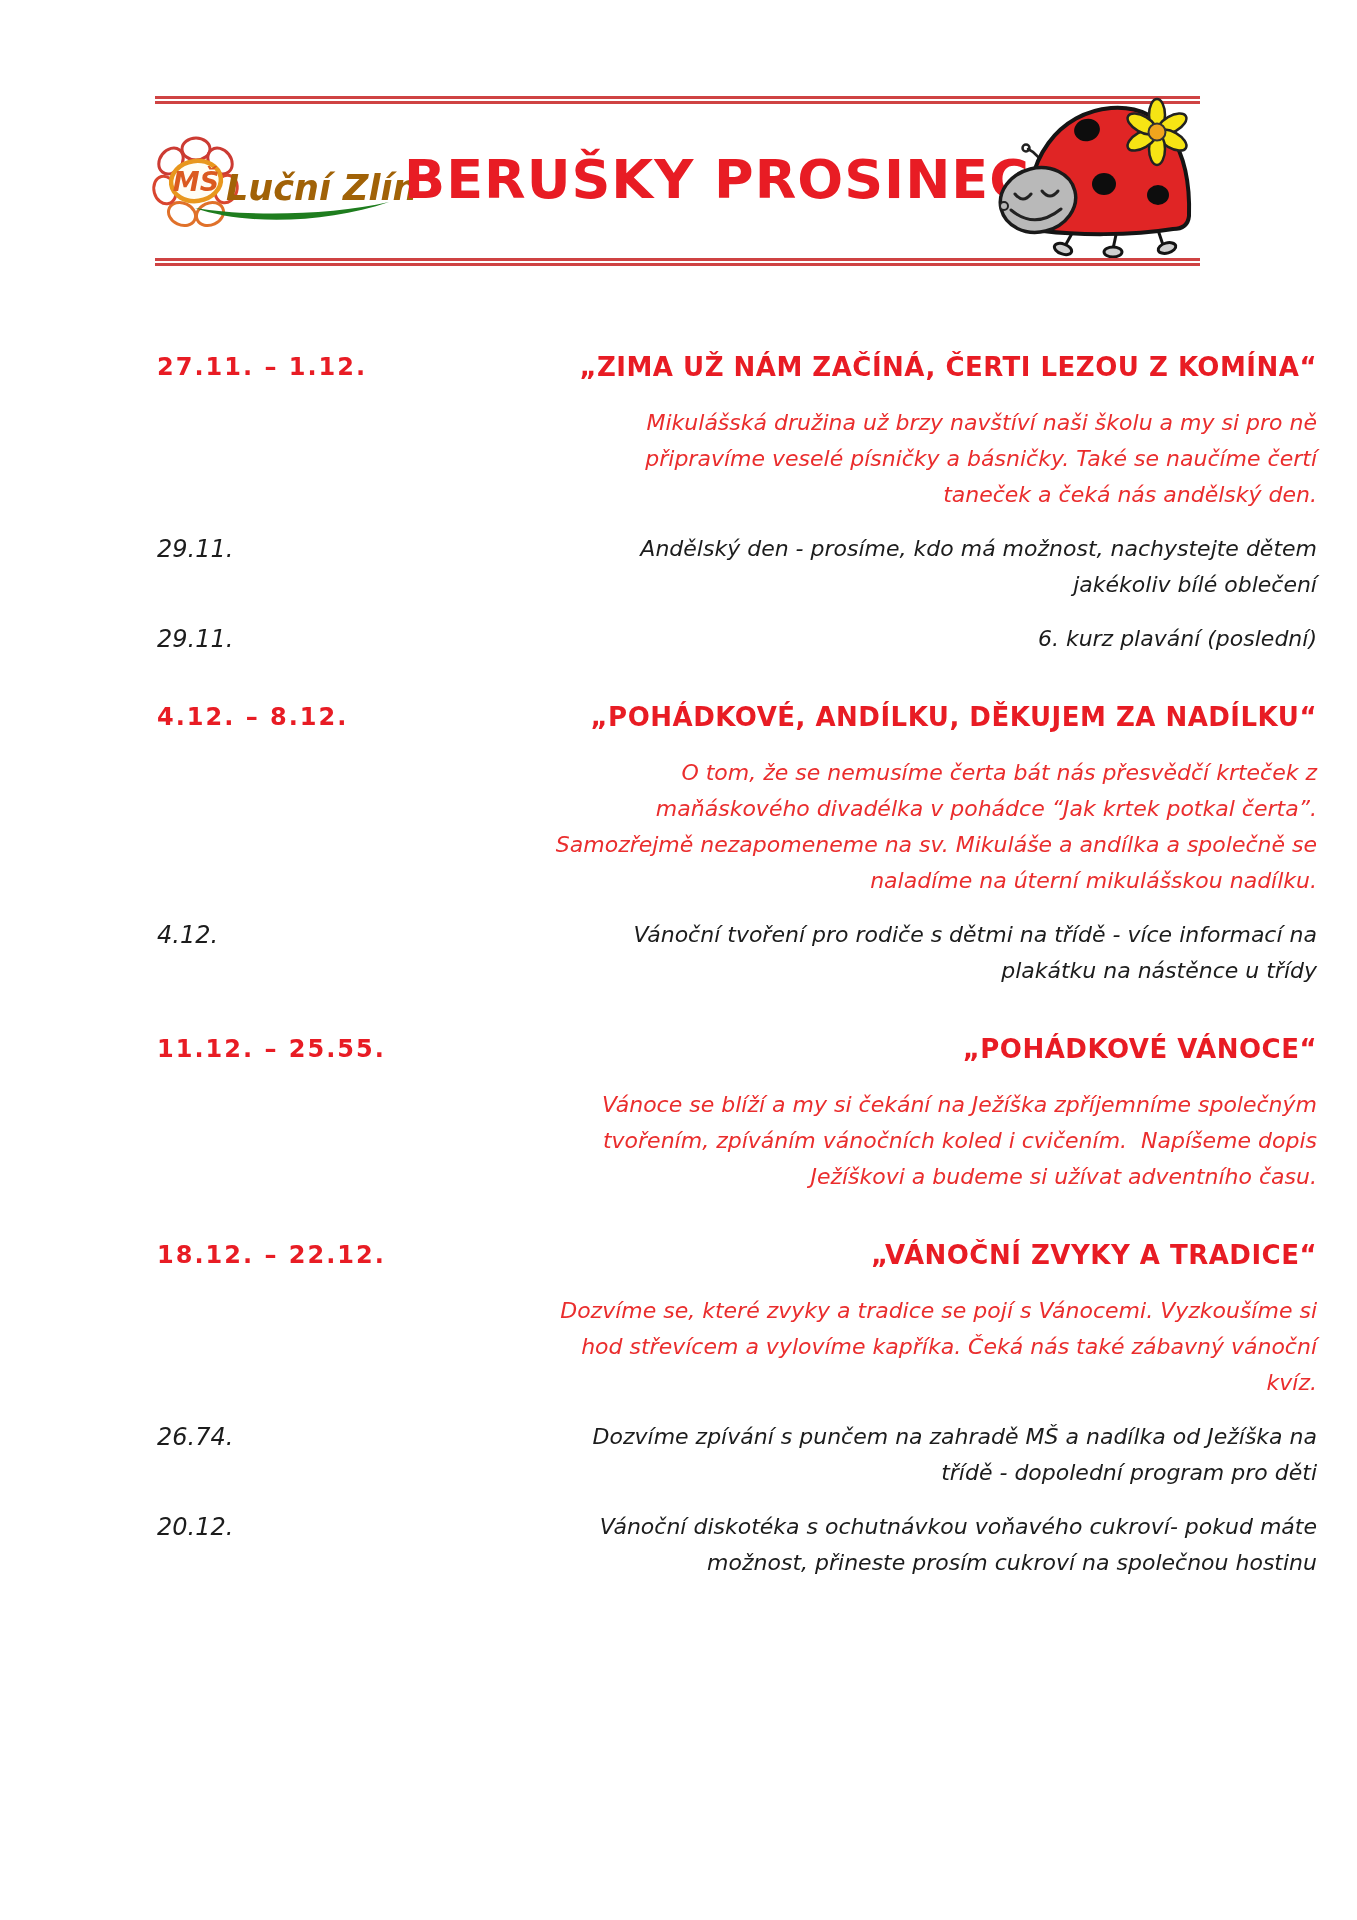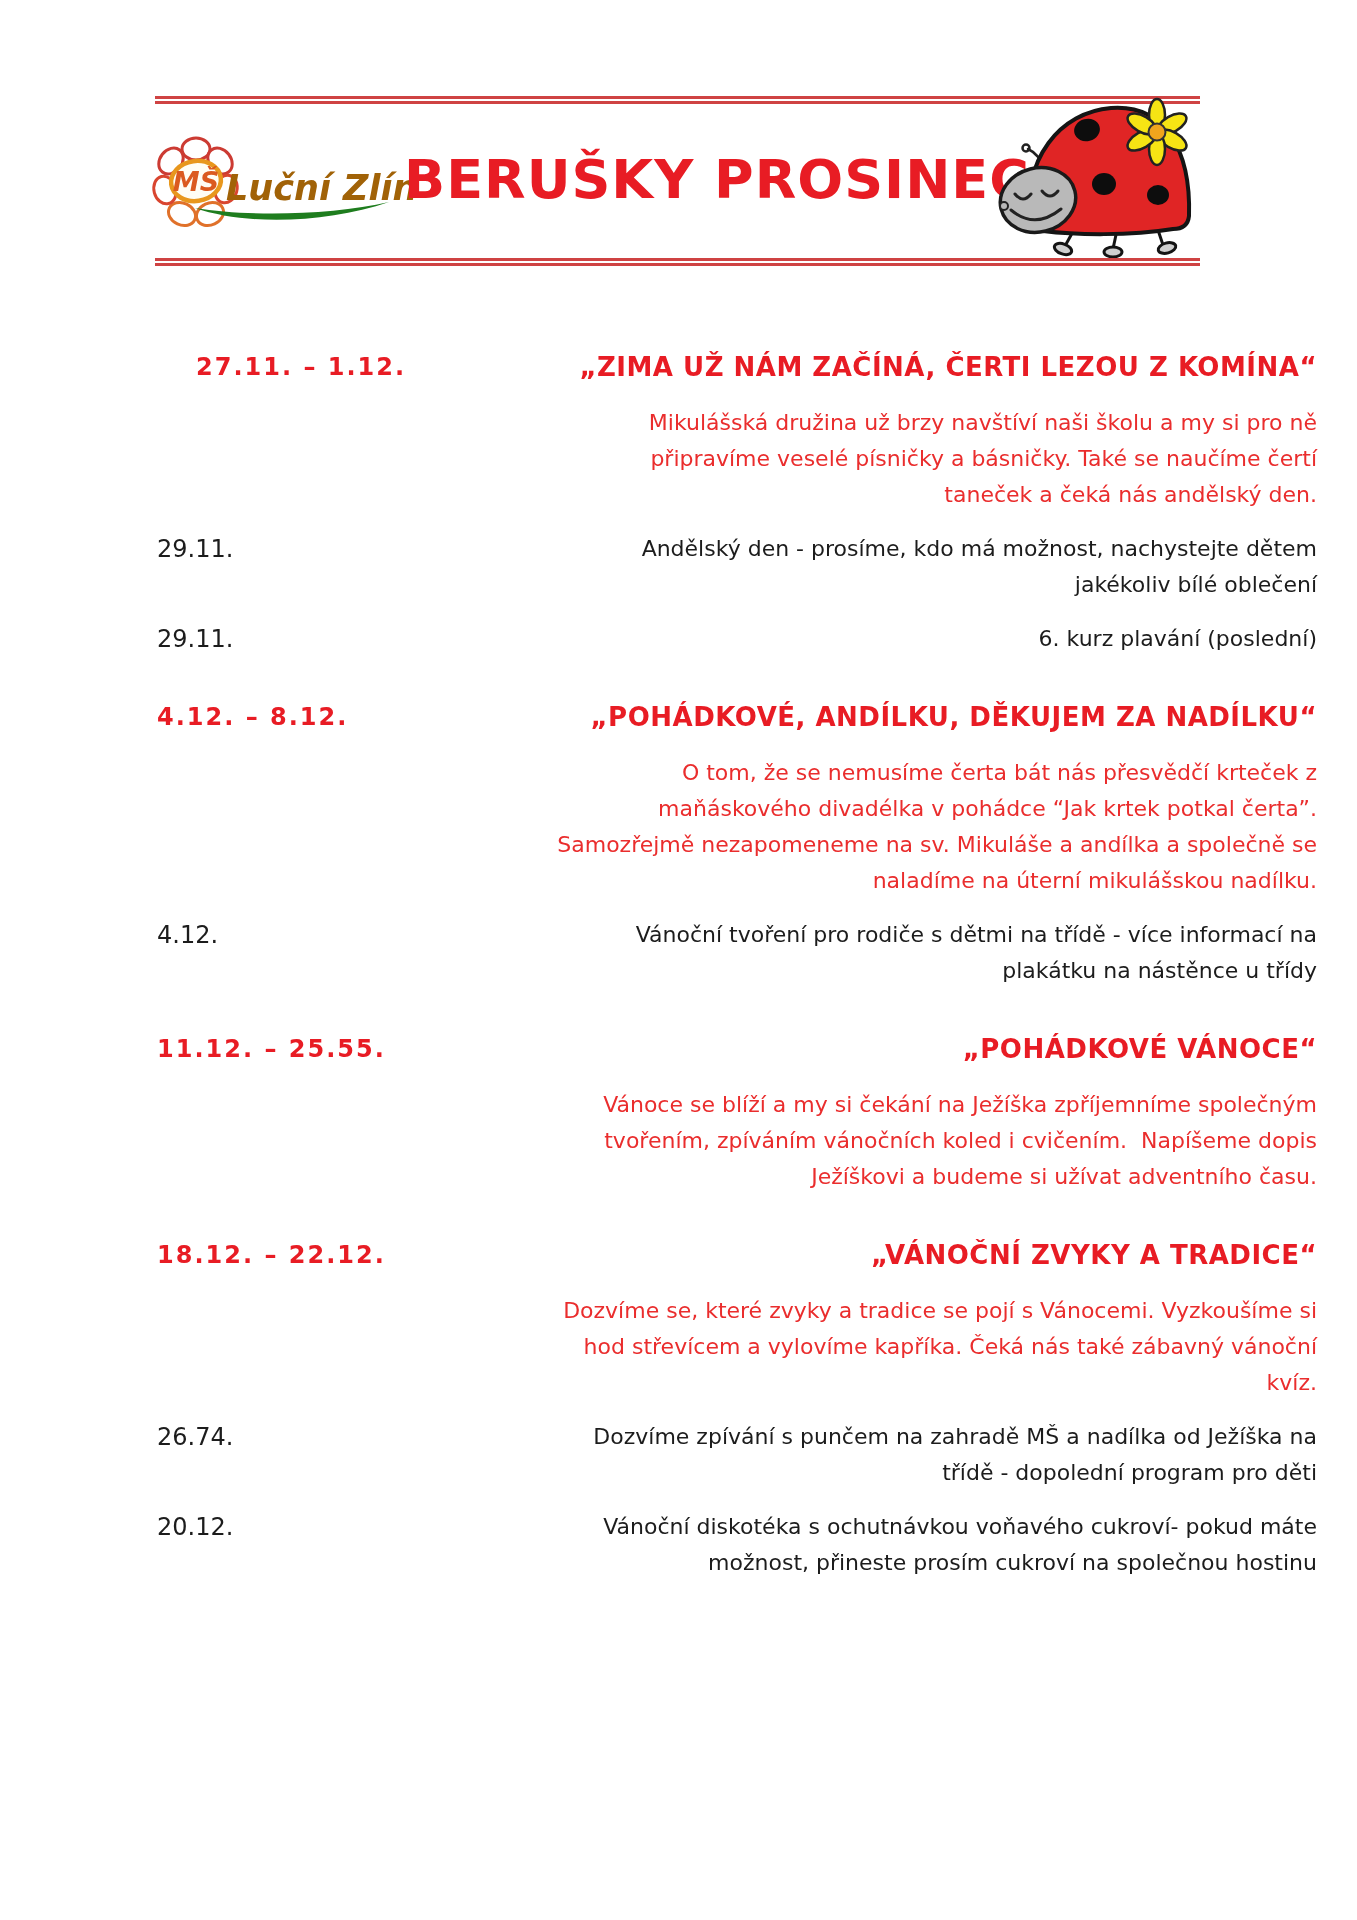--- a/index.html
+++ b/index.html
@@ -28,22 +28,22 @@
     font-size:54px;font-weight:bold;letter-spacing:1px;
     color:#e81c24;white-space:pre;
   }
   .ladybug{position:absolute;left:995px;top:96px;width:212px;height:167px;}
   
   .content{position:absolute;left:157px;top:347px;width:1160px;}
   .row{display:flex;align-items:flex-start;}
   .row .date-cell{flex:0 0 245px;white-space:pre;}
   .row .text-cell{flex:1 1 auto;white-space:pre;text-align:right;}
   .row.theme{margin-top:40px;}
-  .row.theme:first-child{margin-top:0;margin-left:39px;}
-  .row.desc,.row.event{margin-top:18px;}
+  .row.theme:first-child{margin-top:0;}
+  .row.desc,.row.event{margin-top:18px;font-style:italic;}
   .row.theme .date-cell{
     color:#e81c24;font-weight:bold;font-size:24px;line-height:40px;letter-spacing:2px;
   }
   .row.theme .text-cell{
     color:#e81c24;font-weight:bold;font-size:26px;line-height:40px;letter-spacing:0.5px;
   }
   .row.desc .text-cell{
     color:#ea2d2d;font-size:22px;line-height:36px;
   }
   .row.event .date-cell{

